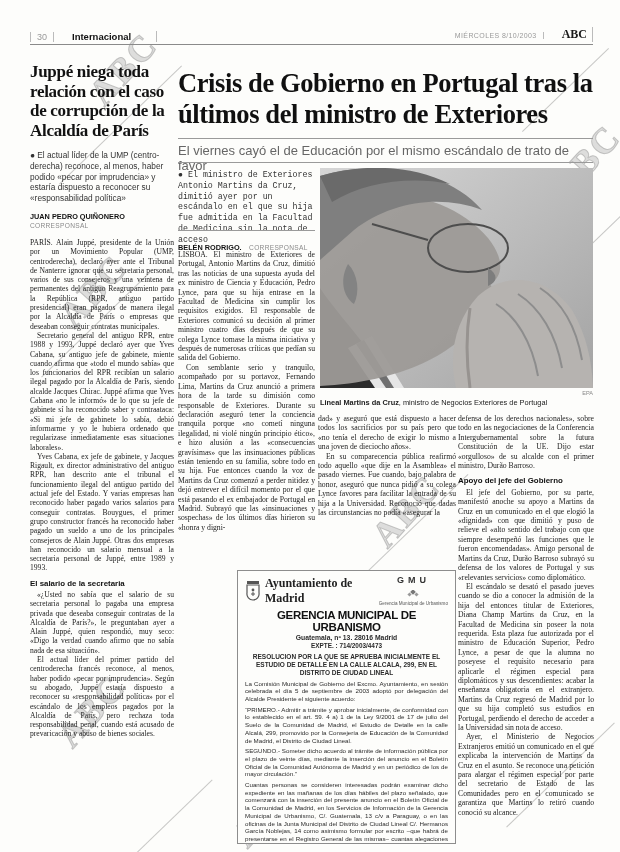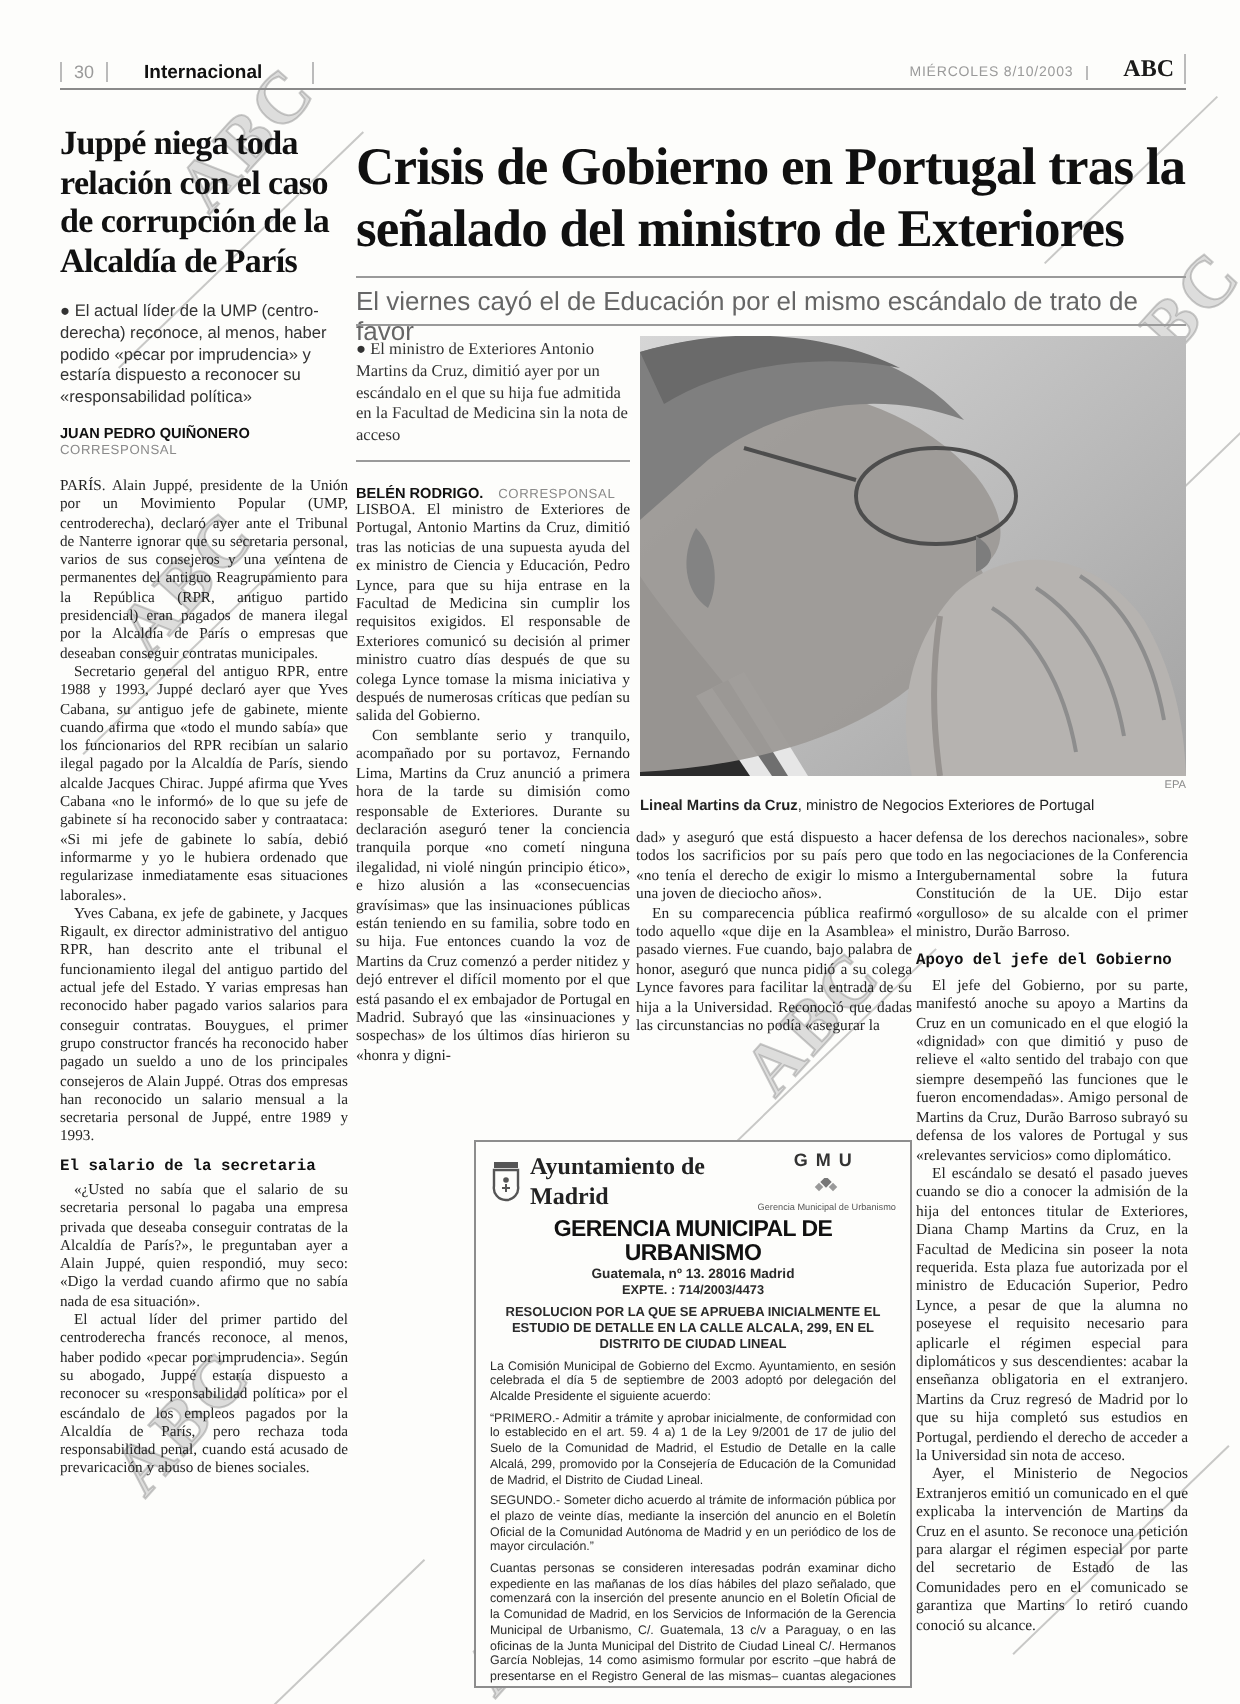--- a/index.html
+++ b/index.html
@@ -38,36 +38,36 @@
   }
   .l-byline { position:absolute; left:30px; top:212px; width:143px; font-family:"Liberation Sans", sans-serif; }
   .byline-name { font-size:7.3px; font-weight:bold; color:#111; display:block; }
   .byline-role { font-size:6.6px; color:#8a8a8a; letter-spacing:.3px; display:block; margin-top:1px; }
   .l-body {
     position:absolute; left:30px; top:238px; width:144px; height:607px; overflow:hidden;
     font-size:7.6px; line-height:9.3px; text-align:justify; color:#222;
   }
   .l-body p + p { text-indent:7px; }
   .subhead {
-    font-family:Liberation Mono, monospace; font-weight:bold; font-size:7.9px; color:#111;
+    font-family:Liberation Sans, sans-serif; font-weight:bold; font-size:7.9px; color:#111;
     margin:6px 0 2px 0; text-align:left; text-indent:0 !important;
   }
   
   .m-headline {
     position:absolute; left:178px; top:68px; width:418px;
     font-size:26.5px; line-height:31px; font-weight:bold; letter-spacing:-0.4px; color:#101010;
   }
   .rule { position:absolute; height:1px; background:#9a9a9a; }
   .m-subtitle {
     position:absolute; left:178px; top:143px; width:415px;
     font-family:"Liberation Sans", sans-serif; font-size:13px; color:#666;
   }
   .m-lead {
     position:absolute; left:178px; top:170px; width:137px;
-    font-family:Liberation Serif, serif; font-size:8.3px; line-height:10.8px; color:#333;
+    font-family:Liberation Mono, monospace; font-size:8.3px; line-height:10.8px; color:#333;
   }
   .m-byline { position:absolute; left:178px; top:236px; width:137px; font-family:"Liberation Sans", sans-serif; }
   .m-byline .byline-name { display:inline; }
   .m-byline .byline-role { display:inline; margin-left:3px; }
   .photo-box { position:absolute; left:320px; top:168px; width:273px; height:220px; overflow:hidden; background:#b9b9b9; }
   .photo-credit {
     position:absolute; left:320px; top:390px; width:273px; text-align:right;
     font-family:"Liberation Sans", sans-serif; font-size:5.6px; color:#8a8a8a;
   }
   .photo-caption {
@@ -135,21 +135,21 @@
   </div>
   <div class="l-body">
     <p>PARÍS. Alain Juppé, presidente de la Unión por un Movimiento Popular (UMP, centroderecha), declaró ayer ante el Tribunal de Nanterre ignorar que su secretaria personal, varios de sus consejeros y una veintena de permanentes del antiguo Reagrupamiento para la República (RPR, antiguo partido presidencial) eran pagados de manera ilegal por la Alcaldía de París o empresas que deseaban conseguir contratas municipales.</p>
     <p>Secretario general del antiguo RPR, entre 1988 y 1993, Juppé declaró ayer que Yves Cabana, su antiguo jefe de gabinete, miente cuando afirma que «todo el mundo sabía» que los funcionarios del RPR recibían un salario ilegal pagado por la Alcaldía de París, siendo alcalde Jacques Chirac. Juppé afirma que Yves Cabana «no le informó» de lo que su jefe de gabinete sí ha reconocido saber y contraataca: «Si mi jefe de gabinete lo sabía, debió informarme y yo le hubiera ordenado que regularizase inmediatamente esas situaciones laborales».</p>
     <p>Yves Cabana, ex jefe de gabinete, y Jacques Rigault, ex director administrativo del antiguo RPR, han descrito ante el tribunal el funcionamiento ilegal del antiguo partido del actual jefe del Estado. Y varias empresas han reconocido haber pagado varios salarios para conseguir contratas. Bouygues, el primer grupo constructor francés ha reconocido haber pagado un sueldo a uno de los principales consejeros de Alain Juppé. Otras dos empresas han reconocido un salario mensual a la secretaria personal de Juppé, entre 1989 y 1993.</p>
     <p class="subhead">El salario de la secretaria</p>
     <p>«¿Usted no sabía que el salario de su secretaria personal lo pagaba una empresa privada que deseaba conseguir contratas de la Alcaldía de París?», le preguntaban ayer a Alain Juppé, quien respondió, muy seco: «Digo la verdad cuando afirmo que no sabía nada de esa situación».</p>
     <p>El actual líder del primer partido del centroderecha francés reconoce, al menos, haber podido «pecar por imprudencia». Según su abogado, Juppé estaría dispuesto a reconocer su «responsabilidad política» por el escándalo de los empleos pagados por la Alcaldía de París, pero rechaza toda responsabilidad penal, cuando está acusado de prevaricación y abuso de bienes sociales.</p>
   </div>
 
-  <h1 class="m-headline">Crisis de Gobierno en Portugal tras la señalado del ministro de Exteriores</h1>
+  <h1 class="m-headline">Crisis de Gobierno en Portugal tras la últimos del ministro de Exteriores</h1>
   <div class="rule" style="left:178px;top:138px;width:415px;"></div>
   <p class="m-subtitle">El viernes cayó el de Educación por el mismo escándalo de trato de favor</p>
   <div class="rule" style="left:178px;top:162px;width:415px;"></div>
 
   <p class="m-lead">● El ministro de Exteriores Antonio Martins da Cruz, dimitió ayer por un escándalo en el que su hija fue admitida en la Facultad de Medicina sin la nota de acceso</p>
   <div class="rule" style="left:178px;top:230px;width:137px;"></div>
   <div class="m-byline">
     <span class="byline-name">BELÉN RODRIGO.</span>
     <span class="byline-role">CORRESPONSAL</span>
   </div>

